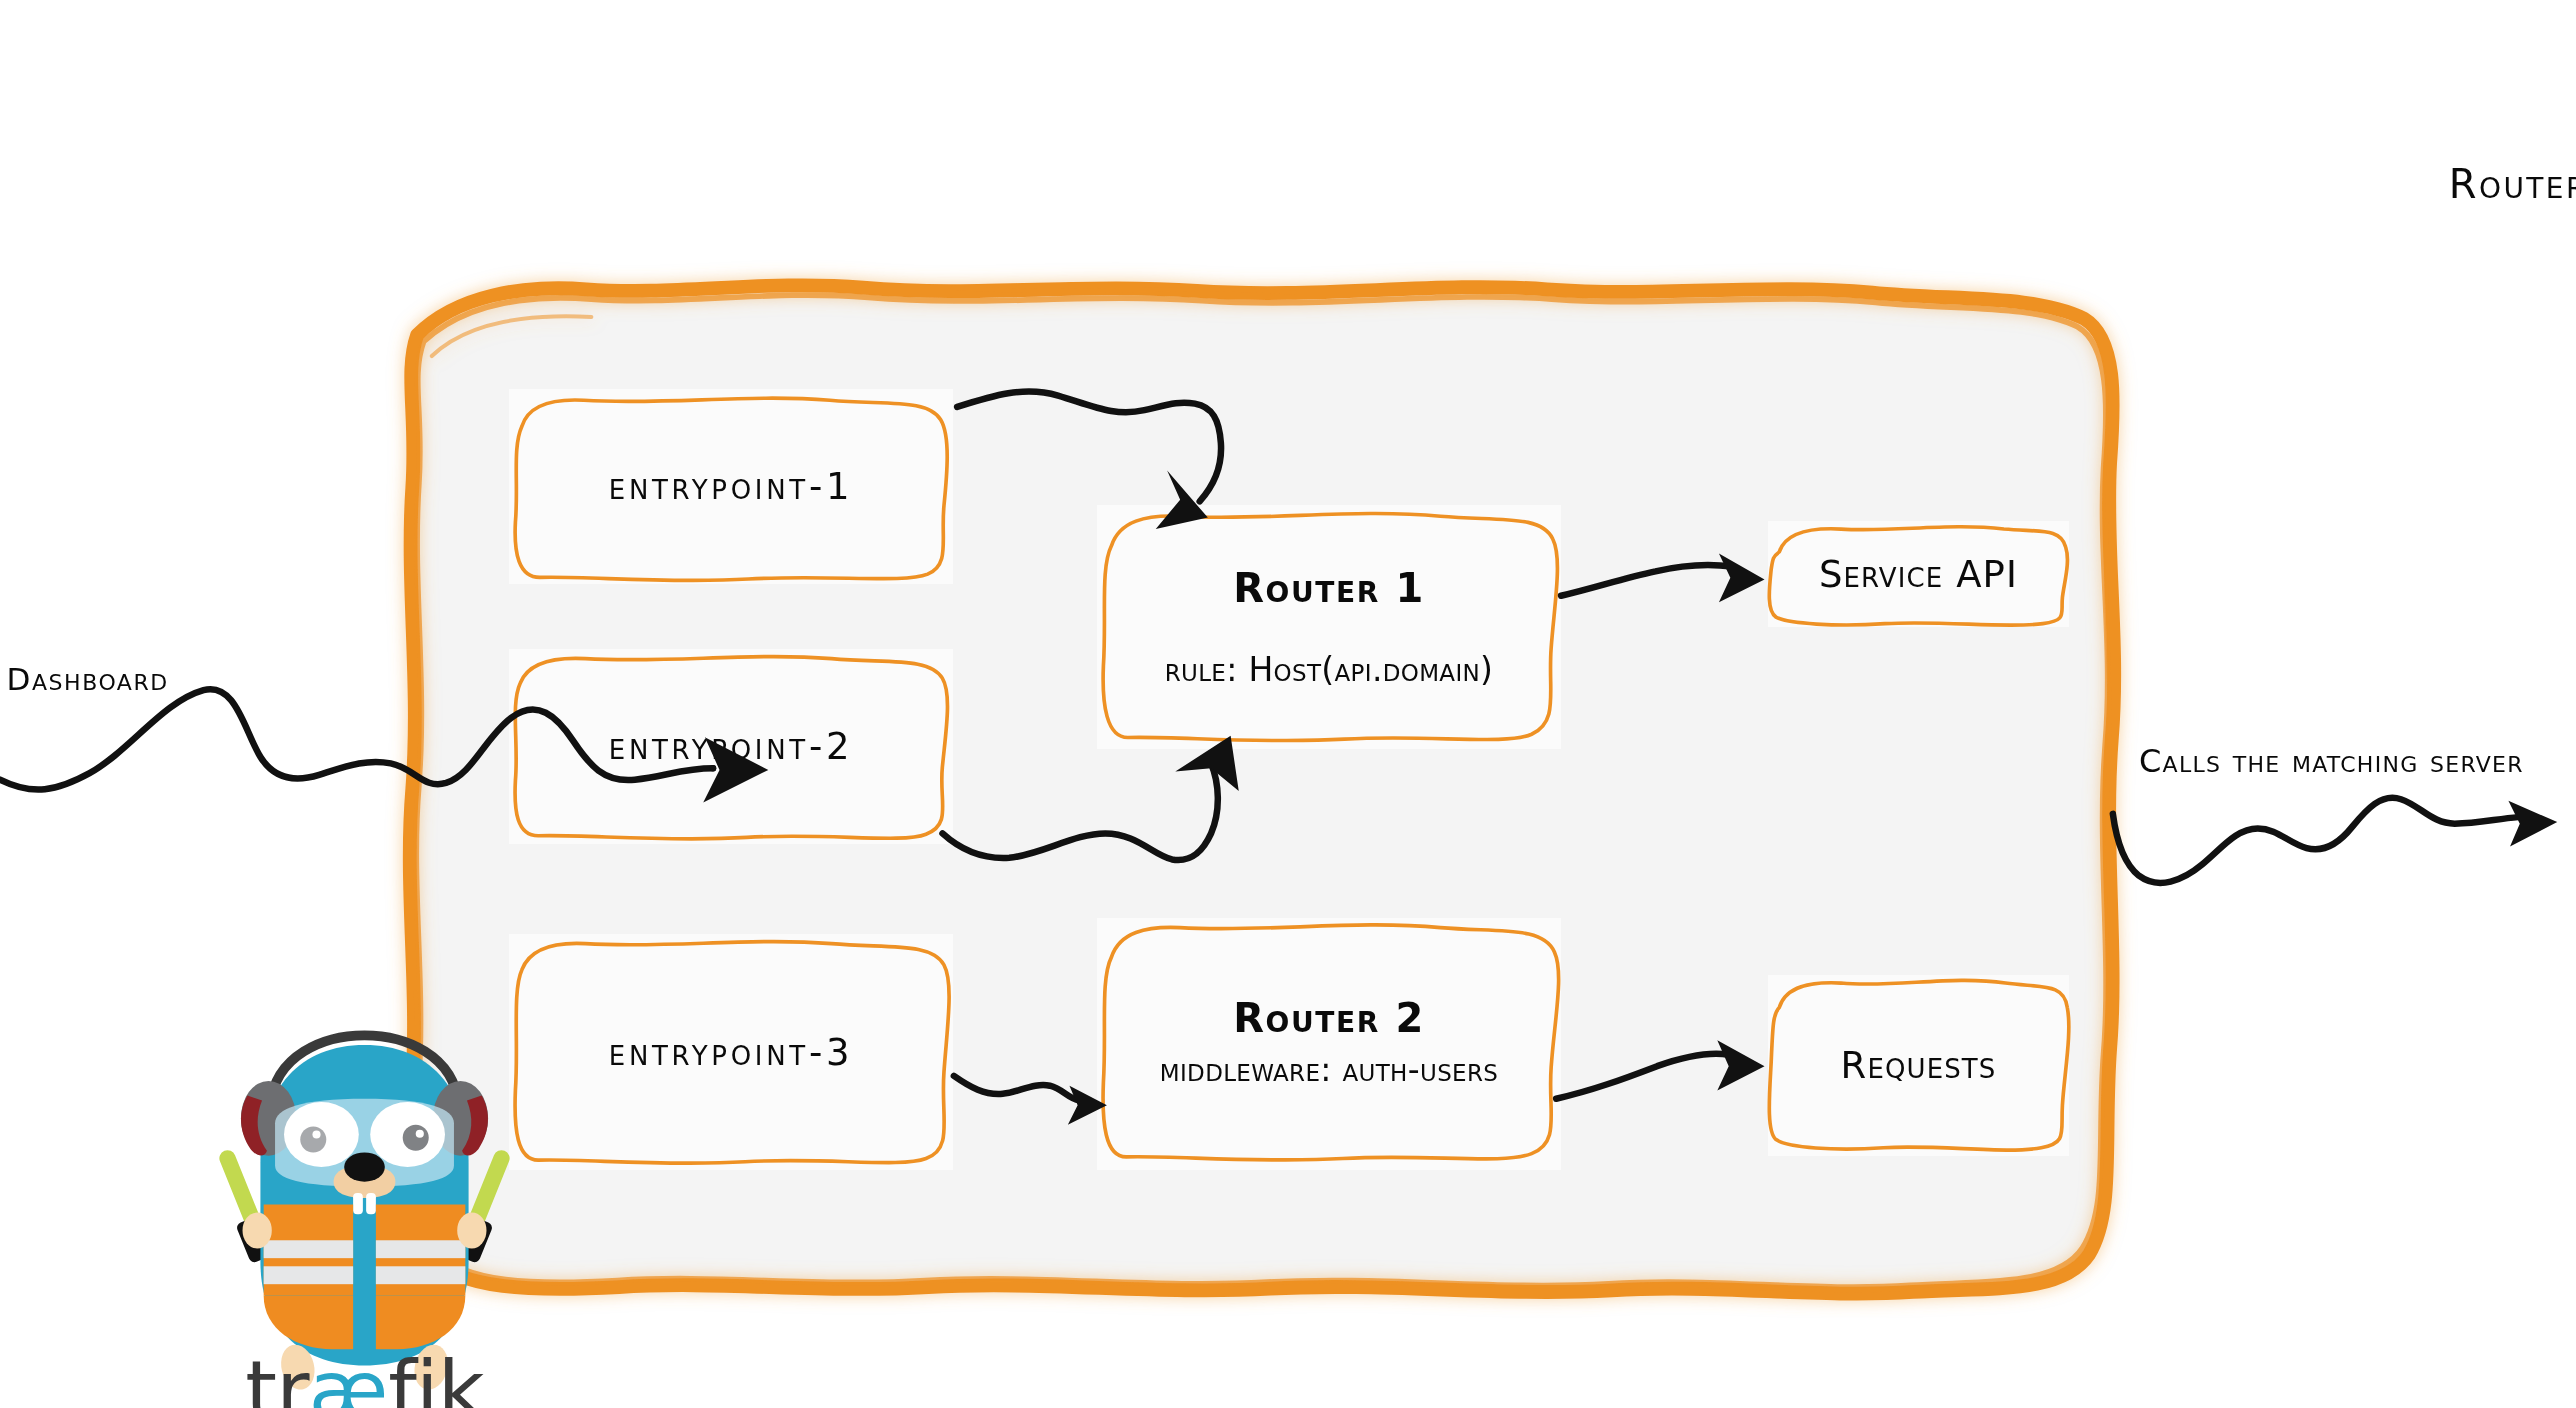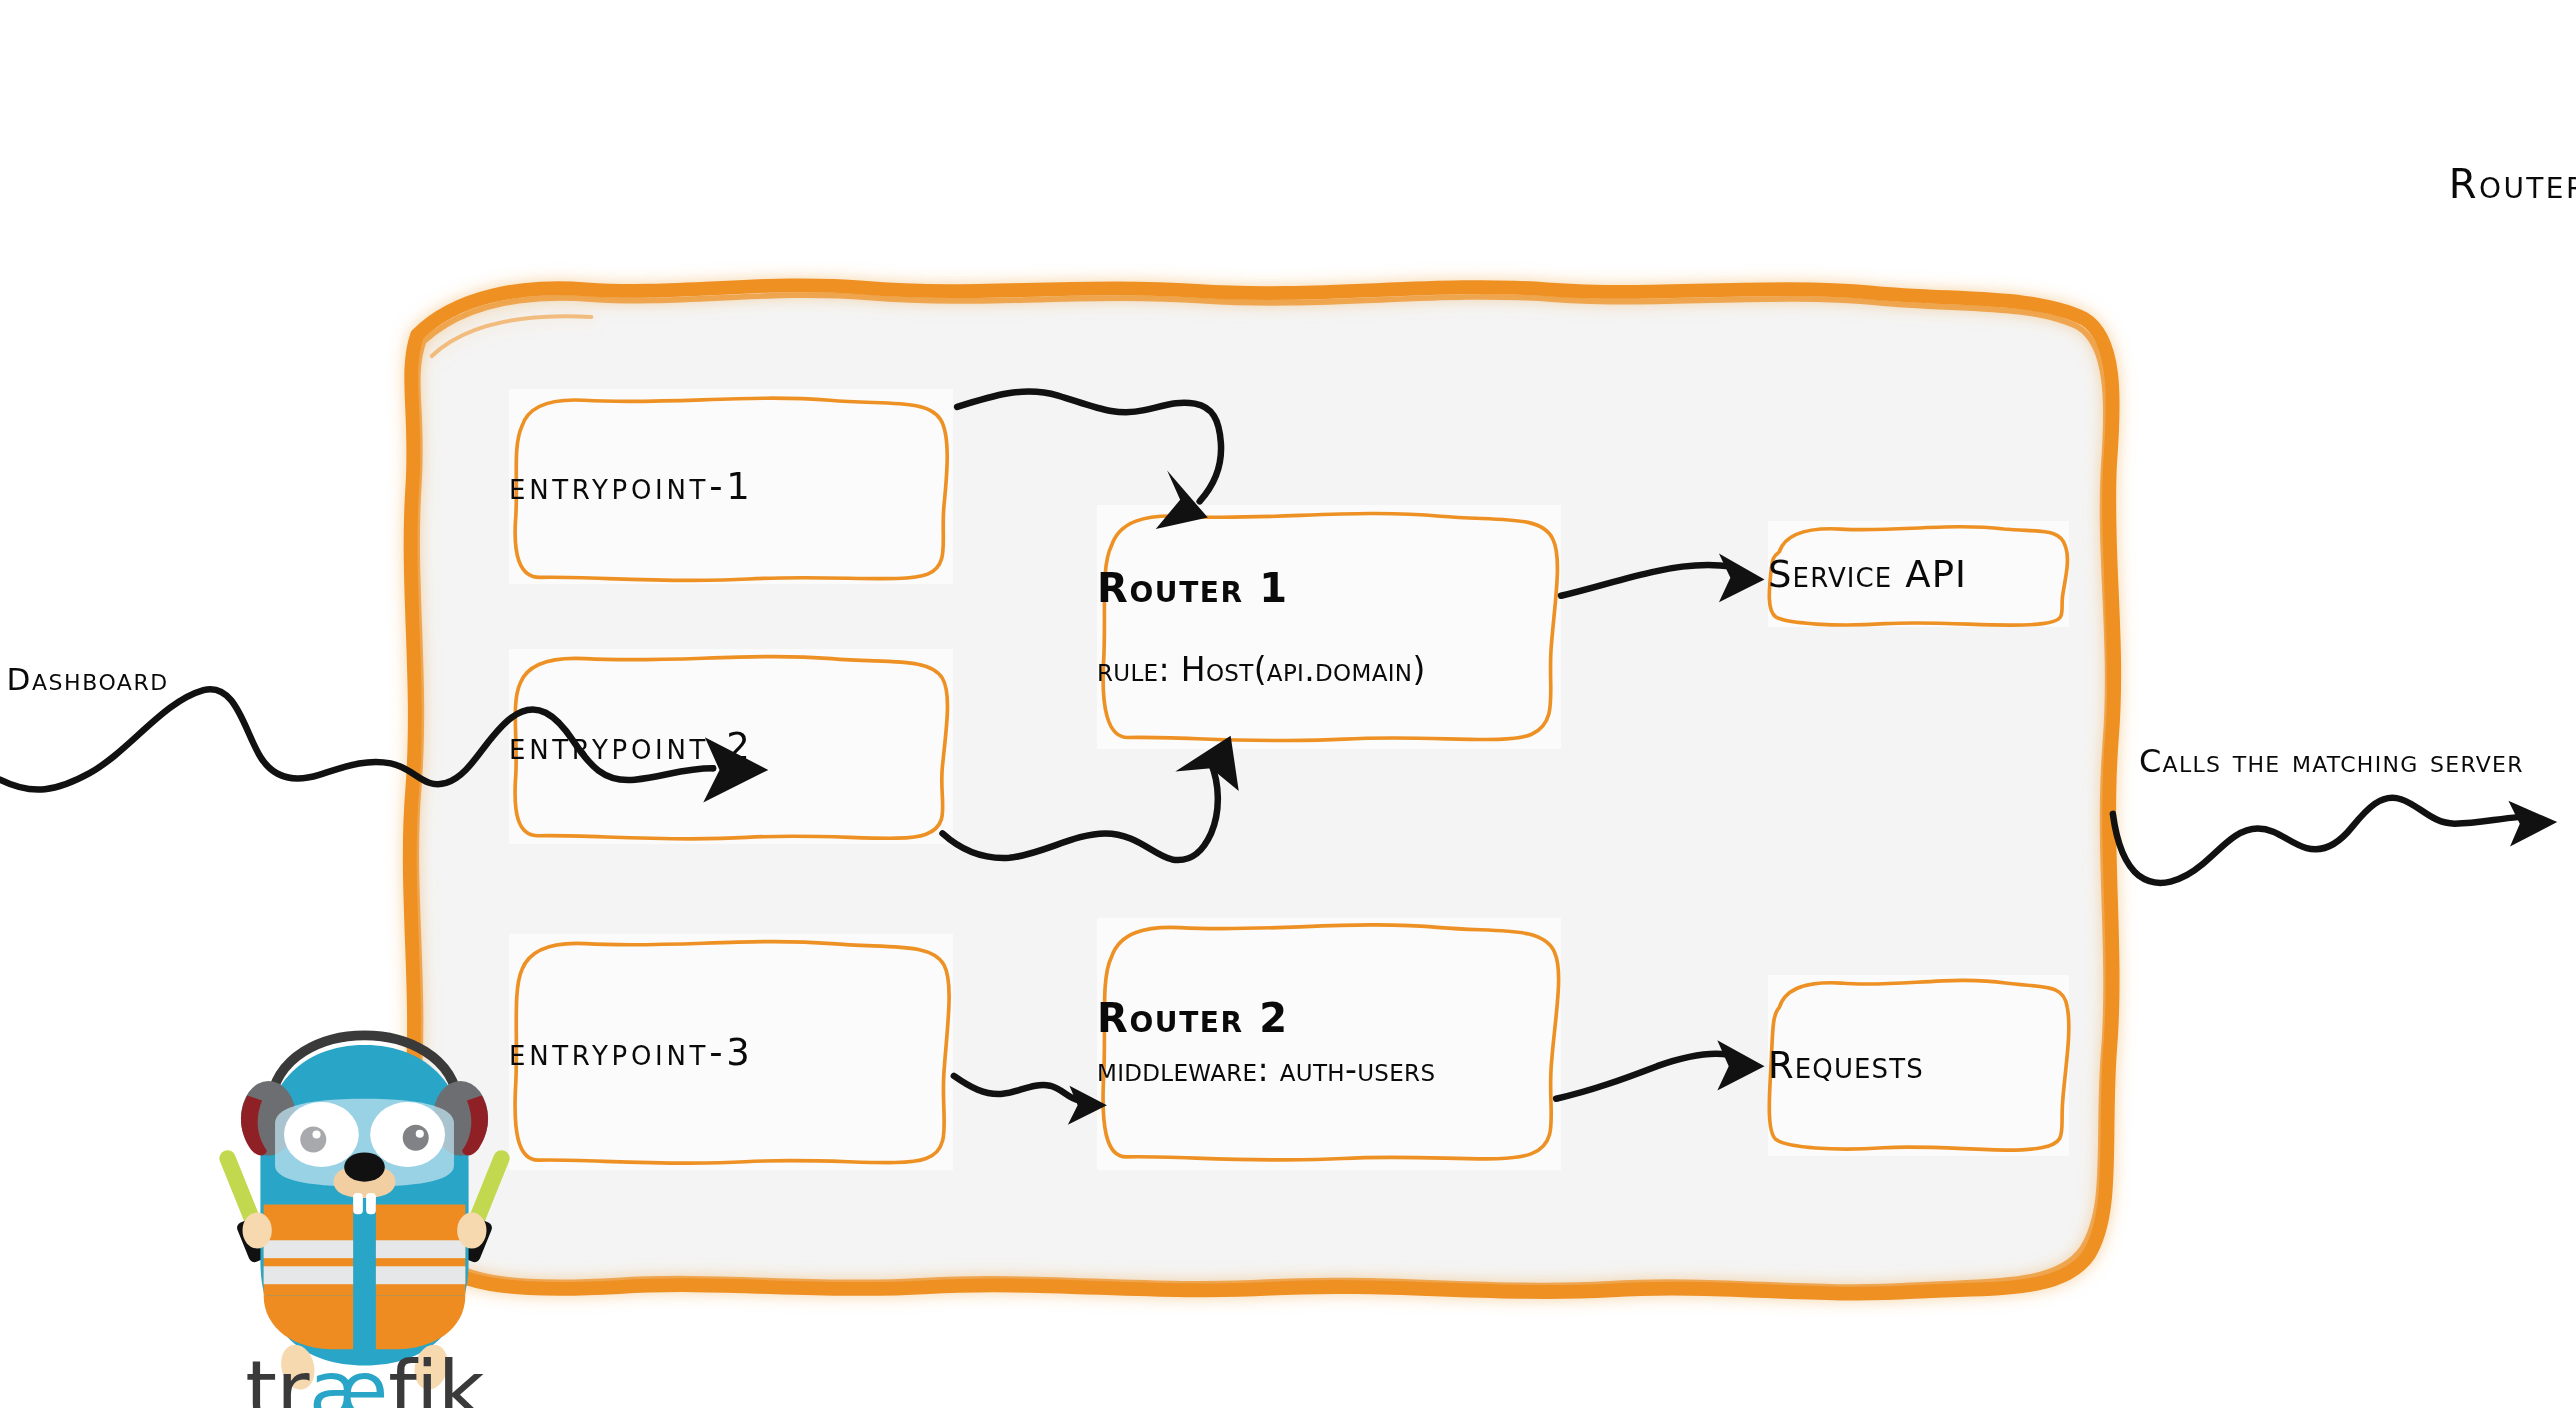--- a/index.html
+++ b/index.html
@@ -58,21 +58,21 @@
   .node .nodesvg {
     position: absolute;
     left: -4.9px; top: -4.9px;
     width: calc(100% + 9.8px);
     height: calc(100% + 9.8px);
     pointer-events: none;
   }
   .node-text-wrap {
     position: relative;
     z-index: 2;
-    text-align: left;
+    text-align: center;
     width: 100%;
   }
 
   .ep-label { font-size: 37px; letter-spacing: 0.10em; }
   .router-title { font-size: 40px; letter-spacing: 0.04em; font-weight: bold; }
   .router-line { font-size: 33px; letter-spacing: 0.01em; }
   .router-line-sm { font-size: 29px; letter-spacing: 0.01em; }
   .service-label { font-size: 37px; letter-spacing: 0.03em; }
 
   

